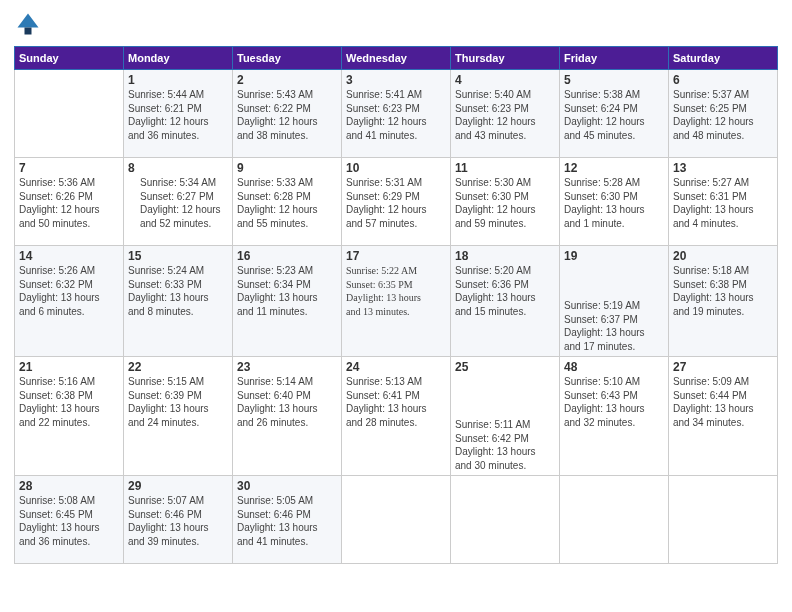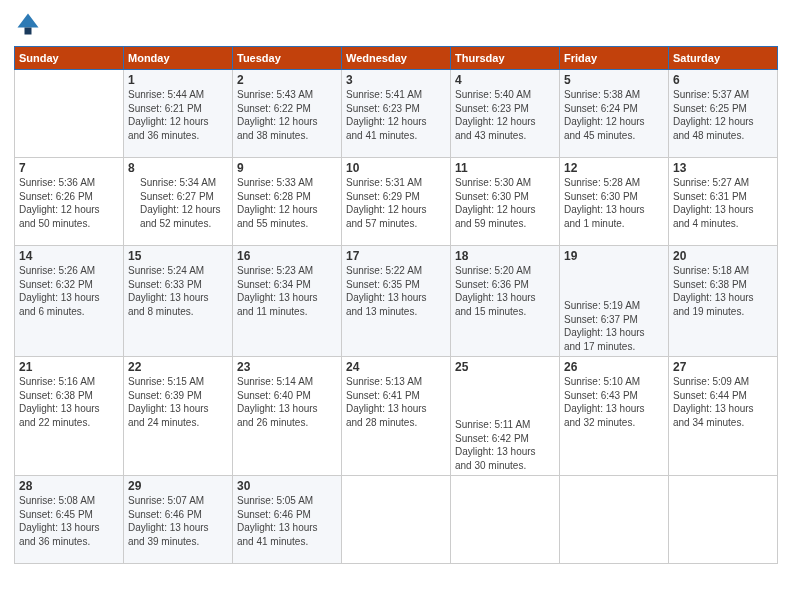--- a/index.html
+++ b/index.html
@@ -53,21 +53,21 @@
     .location {
       font-size: 13px;
       color: #333;
     }
     table {
       width: 100%;
       border-collapse: collapse;
       table-layout: fixed;
     }
     thead tr th {
-      background-color: #c2410c;
+      background-color: #4c1d95;
       color: #fff;
       font-weight: bold;
       font-size: 11px;
       padding: 5px 4px;
       text-align: left;
       border: 1px solid #2d6db5;
     }
     tbody tr td {
       vertical-align: top;
       border: 1px solid #ccc;
@@ -244,21 +244,21 @@
           </td>
           <td>
             <span class="day-num">16</span>
             <div class="day-info" style="white-space: pre-line;">Sunrise: 5:23 AM
 Sunset: 6:34 PM
 Daylight: 13 hours
 and 11 minutes.</div>
           </td>
           <td>
             <span class="day-num">17</span>
-            <div class="day-info" style="white-space: pre-line;">Sunrise: 5:22 AM
+            <div class="day-info" style="white-space: pre-line; font-family: Liberation Serif, serif;">Sunrise: 5:22 AM
 Sunset: 6:35 PM
 Daylight: 13 hours
 and 13 minutes.</div>
           </td>
           <td>
             <span class="day-num">18</span>
             <div class="day-info" style="white-space: pre-line;">Sunrise: 5:20 AM
 Sunset: 6:36 PM
 Daylight: 13 hours
 and 15 minutes.</div>
@@ -308,21 +308,21 @@
 and 28 minutes.</div>
           </td>
           <td>
             <span class="day-num">25</span>
             <div class="day-info" style="white-space: pre-line; margin-top: 44px;">Sunrise: 5:11 AM
 Sunset: 6:42 PM
 Daylight: 13 hours
 and 30 minutes.</div>
           </td>
           <td>
-            <span class="day-num">26</span>
+            <span class="day-num">48</span>
             <div class="day-info" style="white-space: pre-line;">Sunrise: 5:10 AM
 Sunset: 6:43 PM
 Daylight: 13 hours
 and 32 minutes.</div>
           </td>
           <td>
             <span class="day-num">27</span>
             <div class="day-info" style="white-space: pre-line;">Sunrise: 5:09 AM
 Sunset: 6:44 PM
 Daylight: 13 hours

